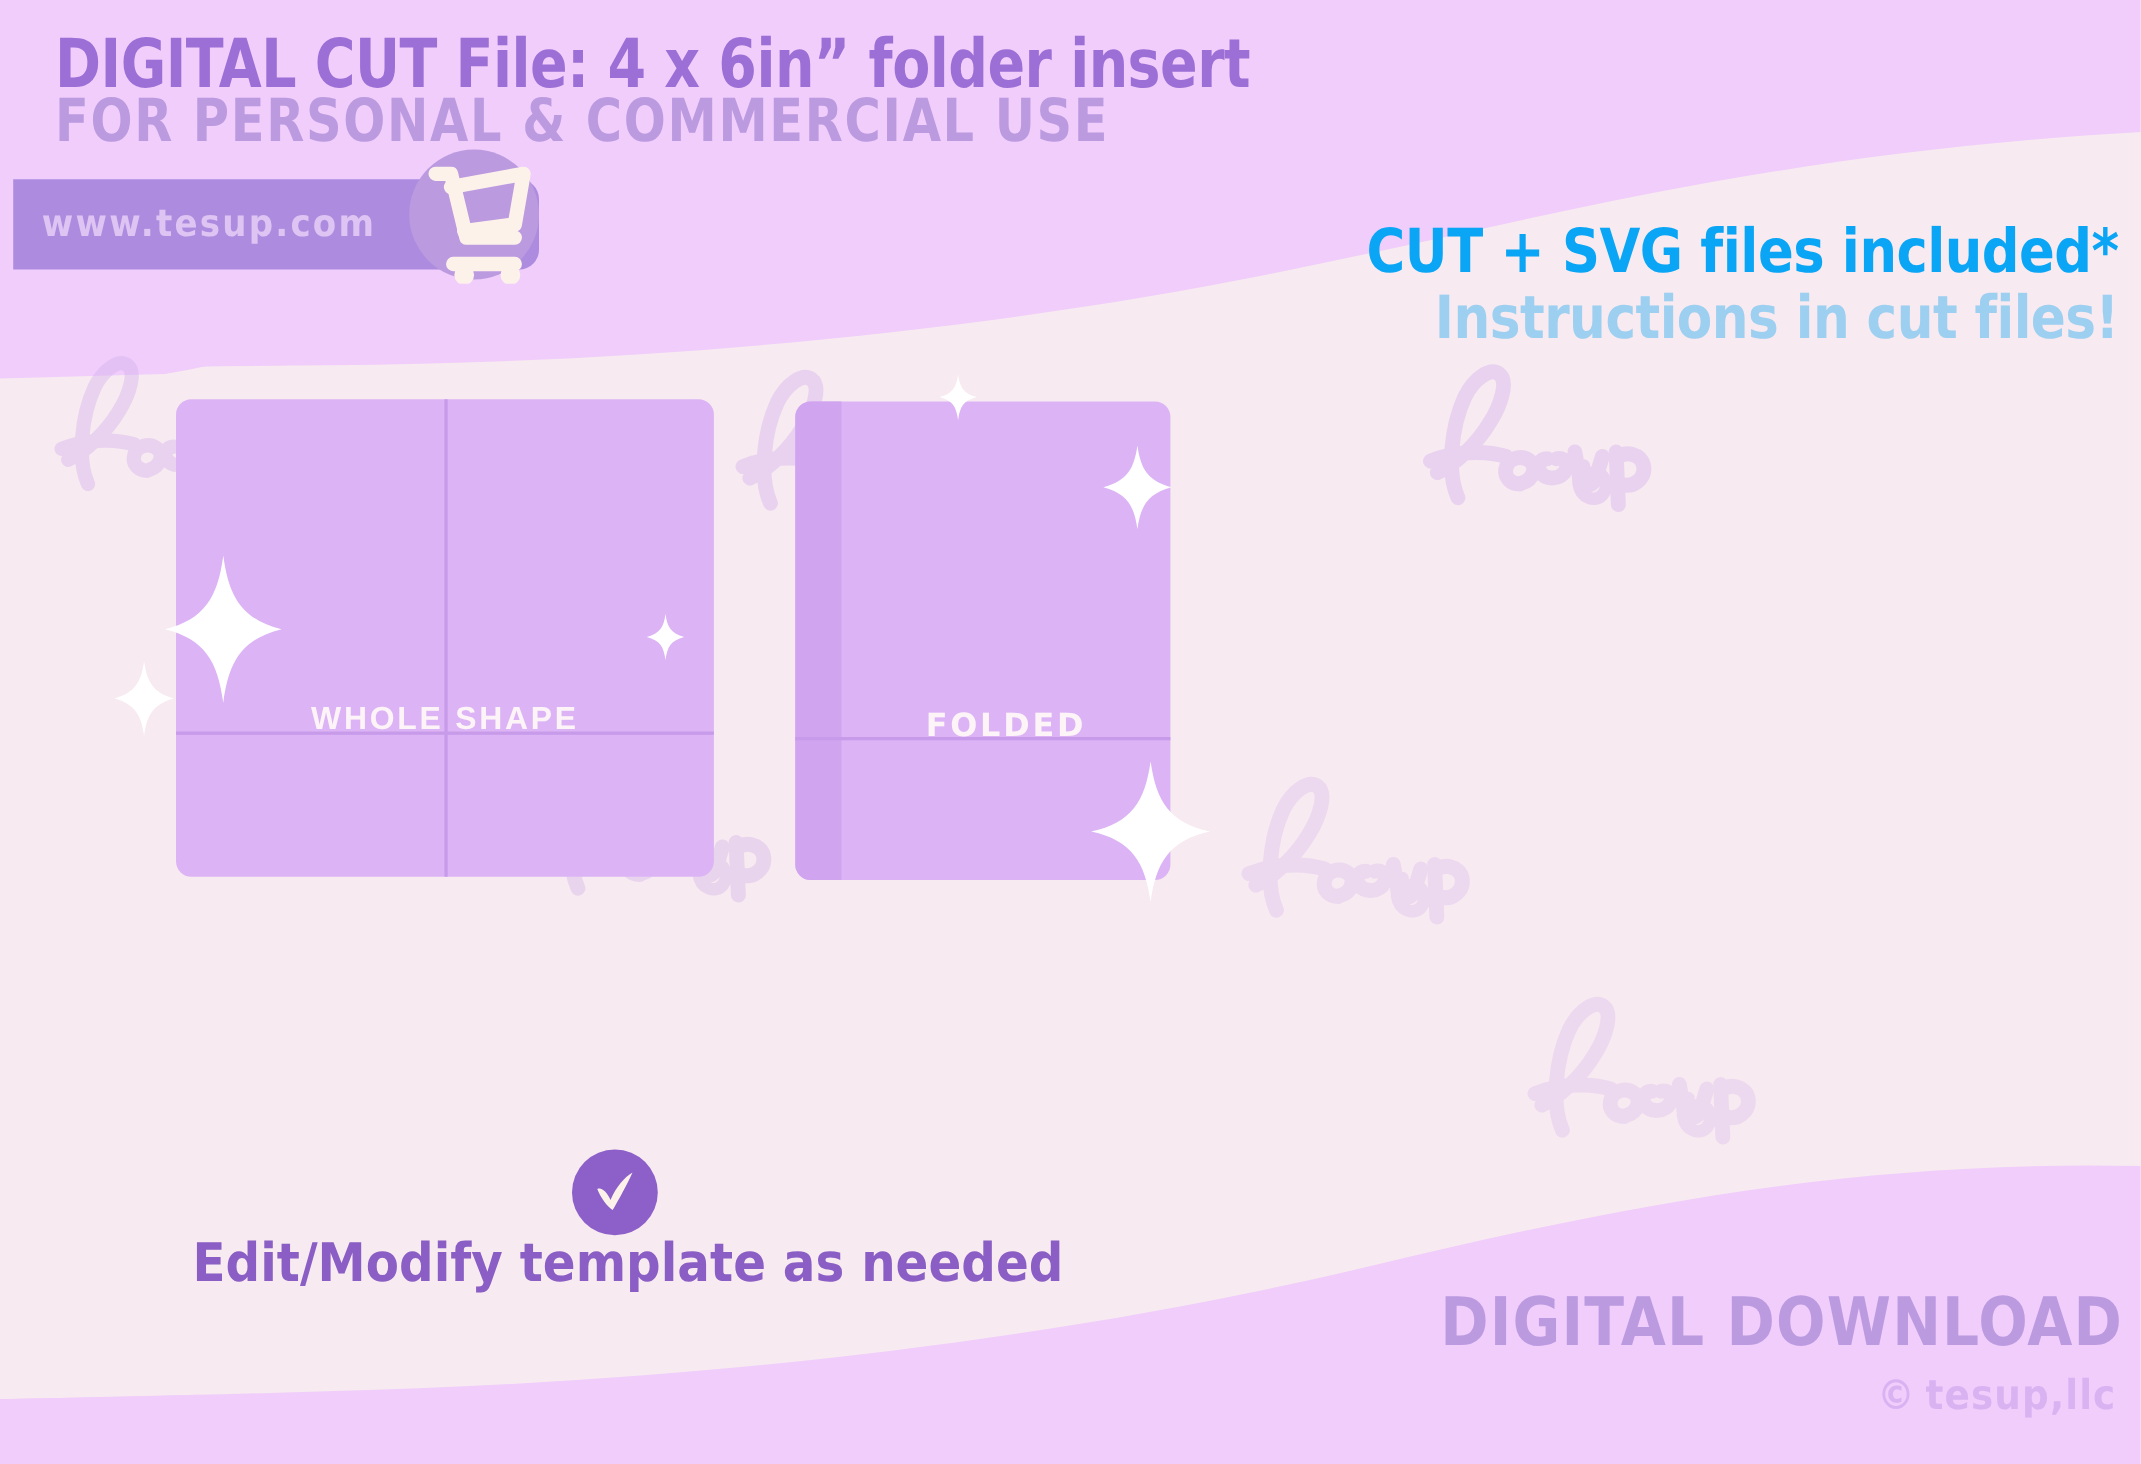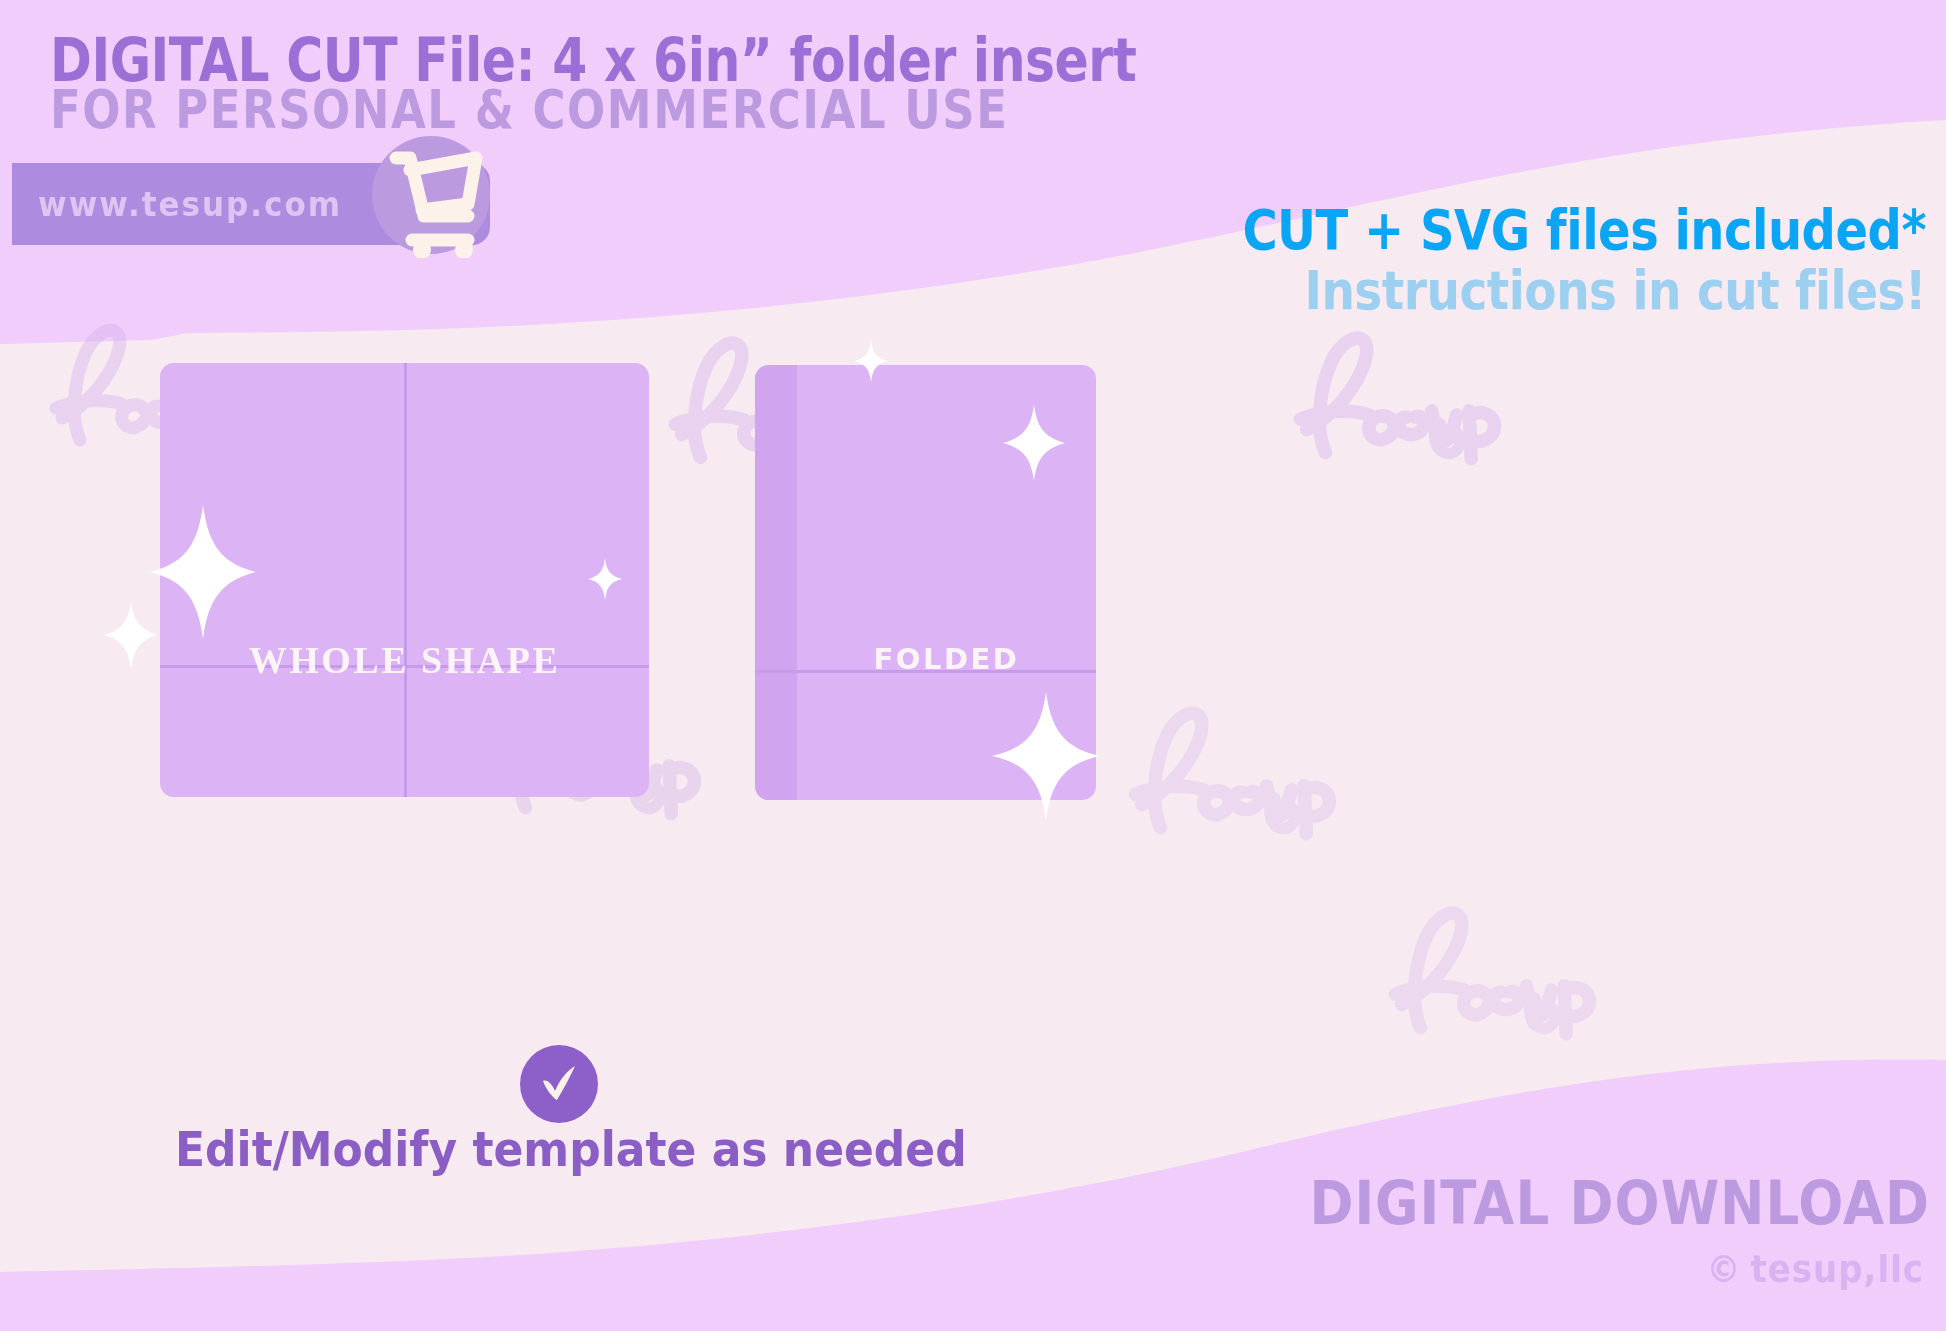--- a/index.html
+++ b/index.html
@@ -116,34 +116,33 @@
     position:absolute; left:50%; top:0; width:3px; height:100%;
     background:#c89bea; transform:translateX(-1px);
   }
   .shape-whole .h-fold {
     position:absolute; left:0; top:302px; width:100%; height:3px;
     background:#c89bea;
   }
   .whole-label {
     position:absolute; left:0; right:0; top:275px;
     text-align:center;
-    font-family:Liberation Serif, serif;
-    font-weight:bold;
-    font-size:38px;
+    font-family:Liberation Sans, sans-serif;
+    font-weight:bold;
+    font-size:29px;
     letter-spacing:2.5px;
     color:#fdf4f8;
     z-index:6;
   }
 
   .shape-folded {
     position:absolute; left:723px; top:365px;
     width:341px; height:435px;
     background:#dcb4f5;
     border-radius:14px;
-    margin-left:32px;
   }
   .folded-left-panel {
     position:absolute; left:0; top:0; width:42px; height:100%;
     background:#d0a4ef;
     border-radius:14px 0 0 14px;
   }
   .shape-folded .h-fold {
     position:absolute; left:0; top:305px; width:100%; height:3px;
     background:#c89bea;
   }

